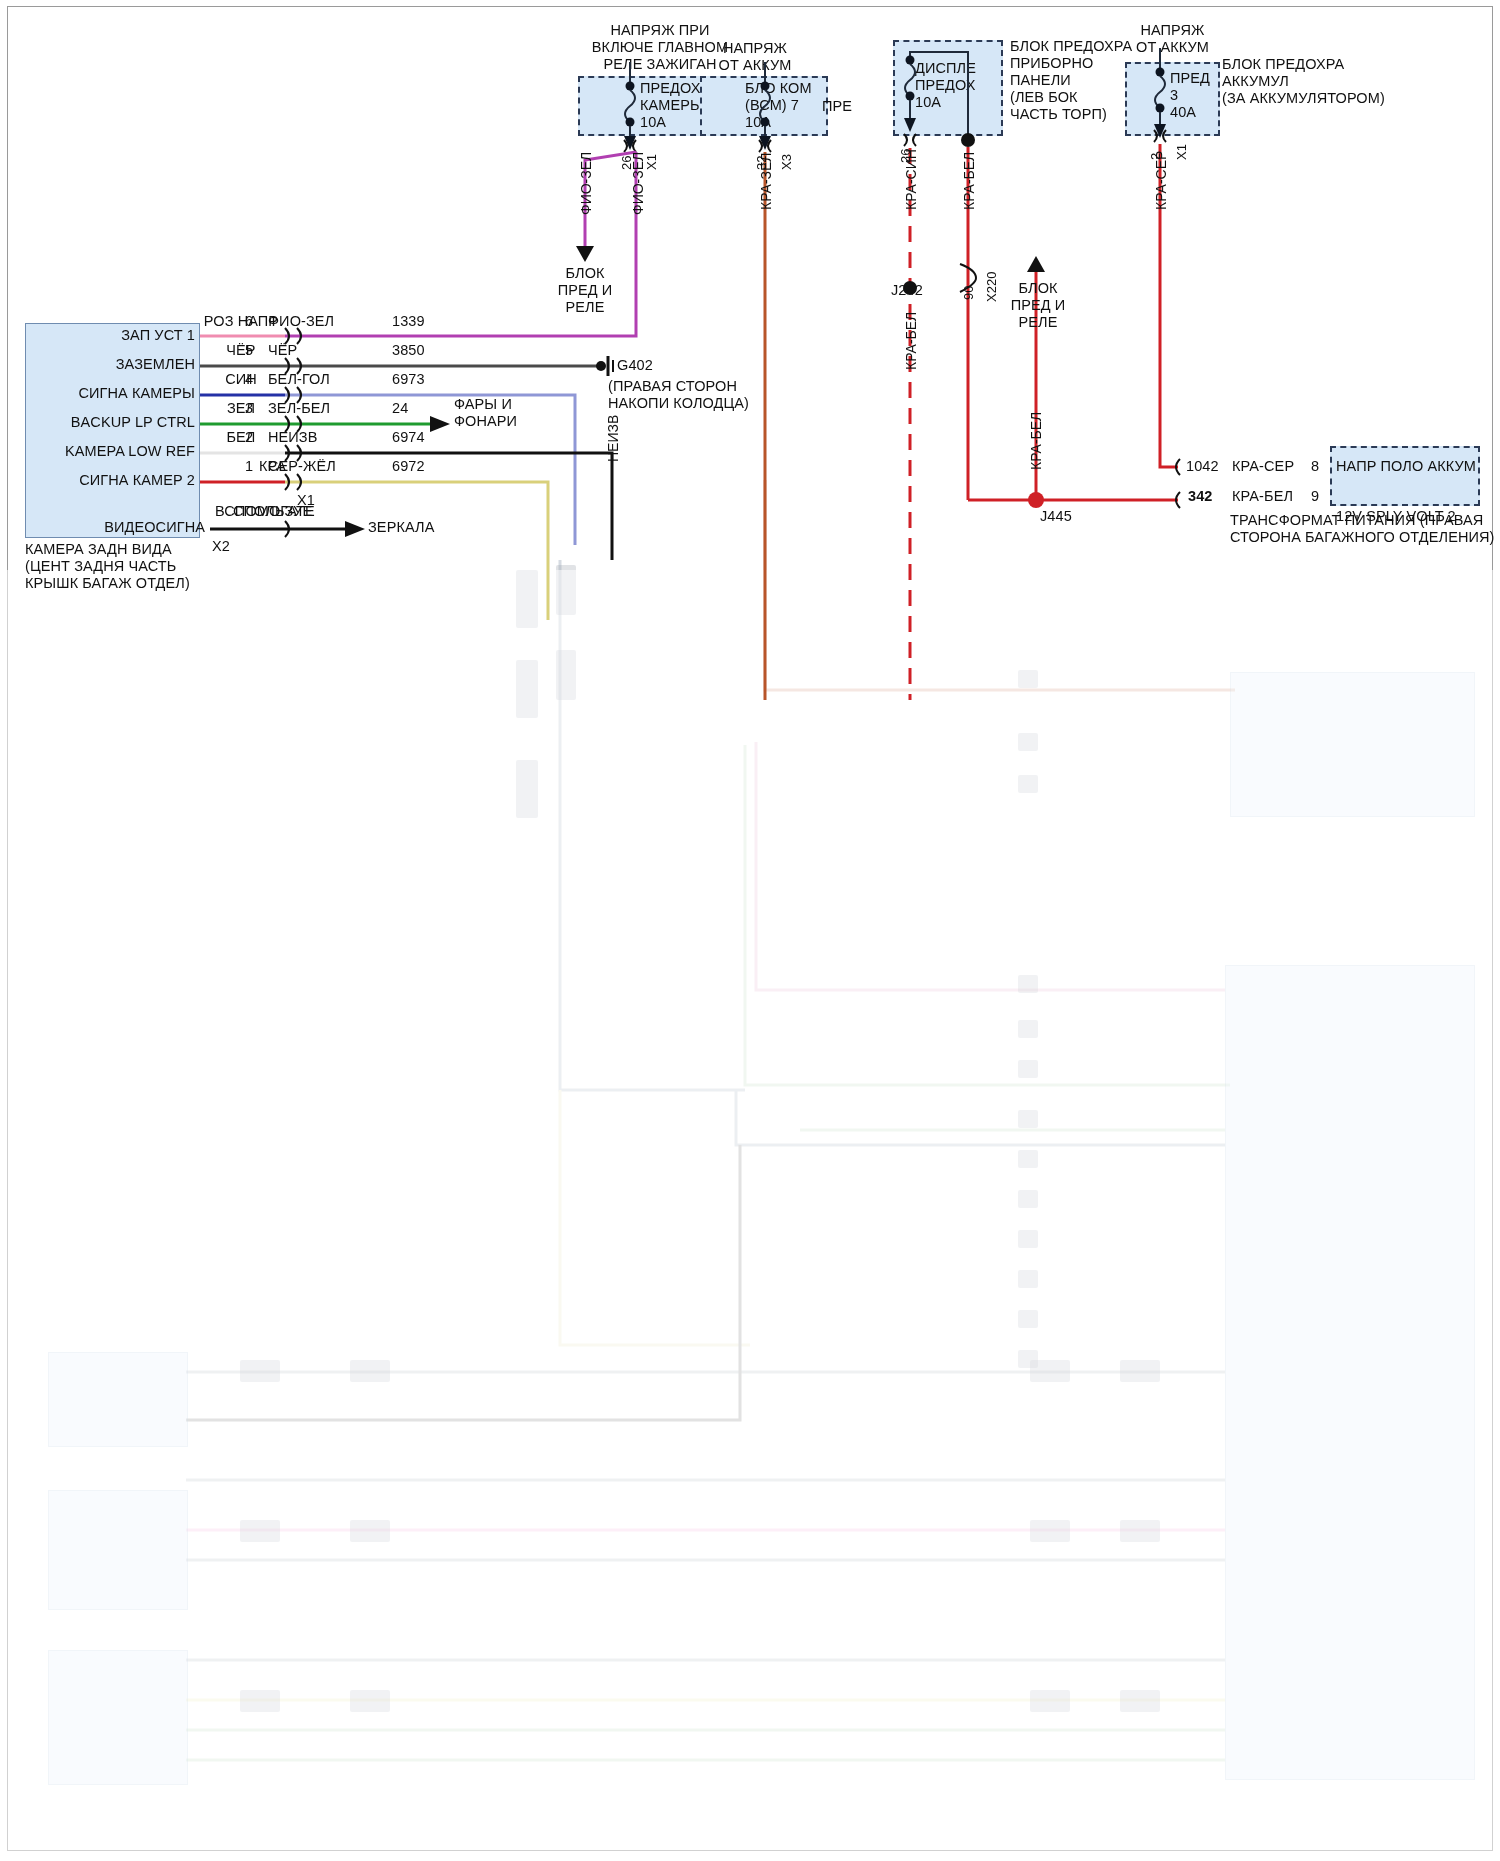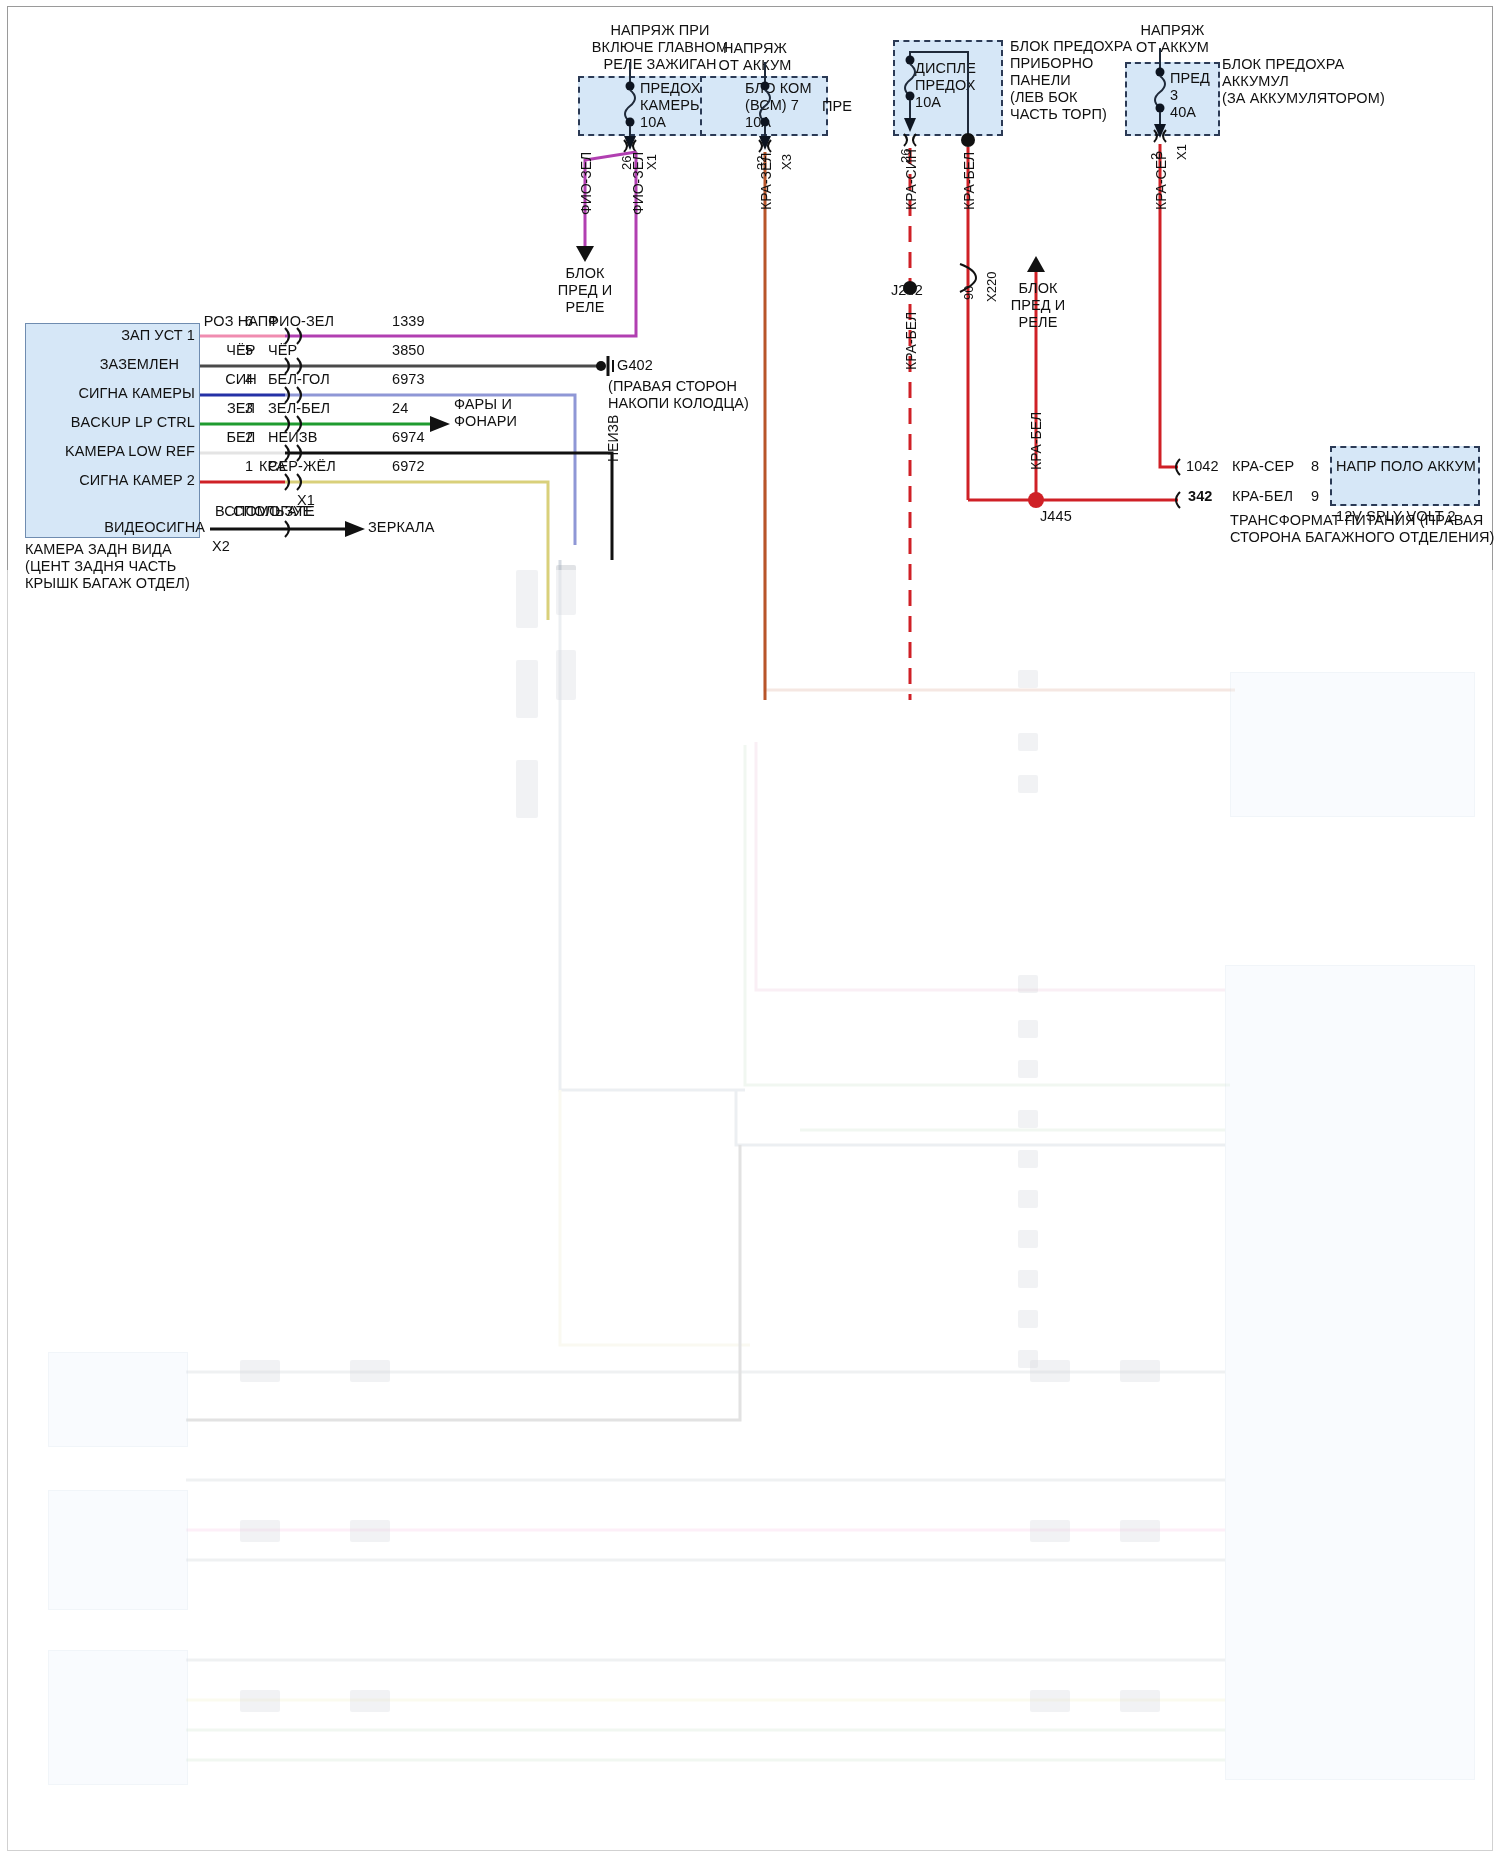--- a/index.html
+++ b/index.html
@@ -238,21 +238,21 @@
       <path d="M1180 492 q-8 8 0 16"></path>
     </g>
   </svg>
 
   <div class="solidbox" style="left:25px;top:323px;width:175px;height:215px;"></div>
   <div class="lbl" style="left:25px;top:541px;">КАМЕРА ЗАДН ВИДА
 (ЦЕНТ ЗАДНЯ ЧАСТЬ
 КРЫШК БАГАЖ ОТДЕЛ)</div>
 
   <div class="lbl r" style="left:30px;top:327px;width:165px;">ЗАП УСТ 1</div>
-  <div class="lbl r" style="left:14px;top:356px;width:165px;">ЗАЗЕМЛЕН</div>
+  <div class="lbl r" style="left:30px;top:356px;width:165px;">ЗАЗЕМЛЕН</div>
   <div class="lbl r" style="left:30px;top:385px;width:165px;">СИГНА КАМЕРЫ</div>
   <div class="lbl r" style="left:30px;top:414px;width:165px;">BACKUP LP CTRL</div>
   <div class="lbl r" style="left:30px;top:443px;width:165px;">KAMEPA LOW REF</div>
   <div class="lbl r" style="left:30px;top:472px;width:165px;">СИГНА КАМЕР 2</div>
   <div class="lbl r" style="left:30px;top:519px;width:175px;">ВИДЕОСИГНА</div>
 
   <div class="lbl c" style="left:196px;top:313px;width:90px;">РОЗ НАПР</div>
   <div class="lbl c" style="left:196px;top:342px;width:90px;">ЧЁР</div>
   <div class="lbl c" style="left:196px;top:371px;width:90px;">СИН</div>
   <div class="lbl c" style="left:196px;top:400px;width:90px;">ЗЕЛ</div>

